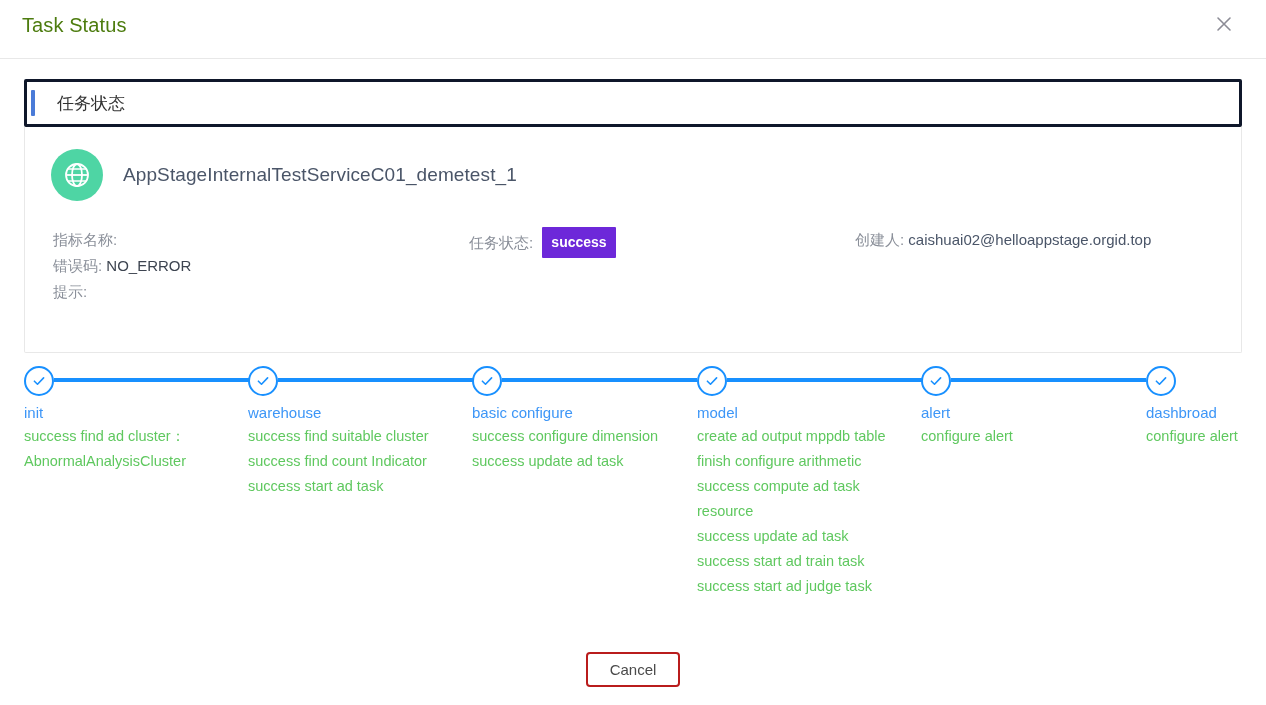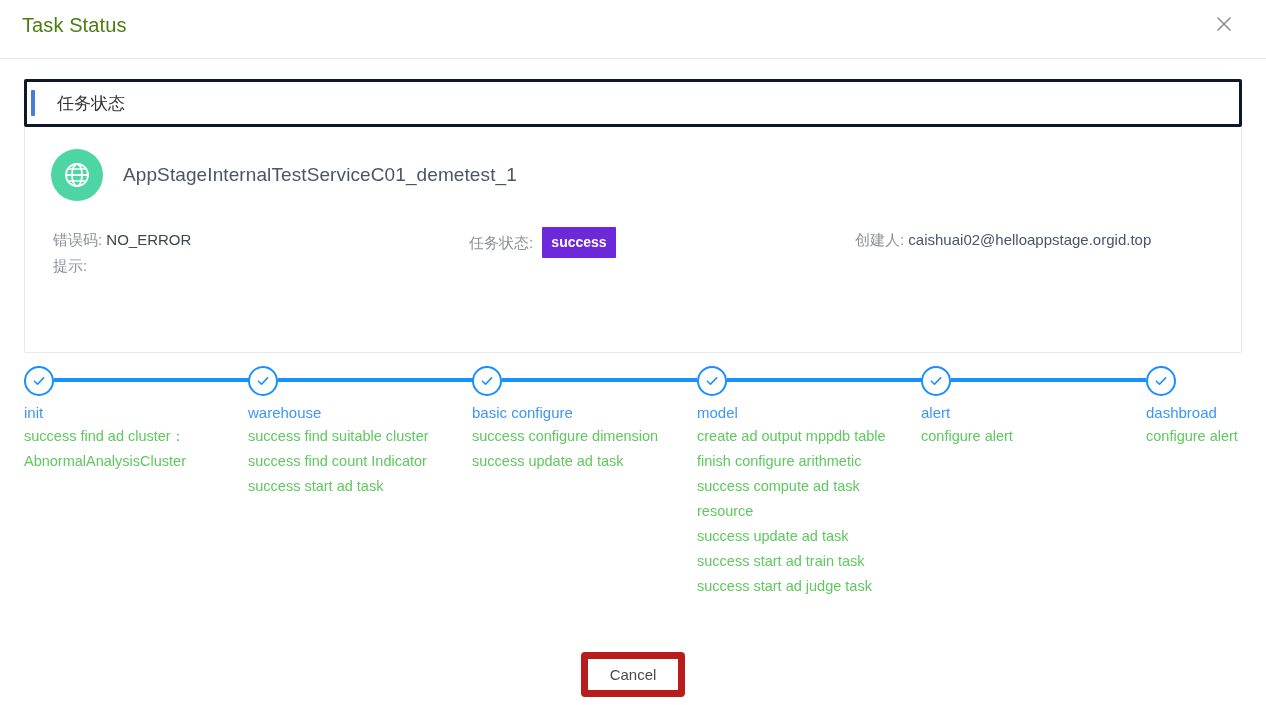--- a/index.html
+++ b/index.html
@@ -171,21 +171,21 @@
     top: 652px;
     text-align: center;
   }
   .cancel-btn {
     display: inline-block;
     min-width: 88px;
     padding: 7px 22px;
     font-size: 15px;
     color: #4a4a4a;
     background: #ffffff;
-    border: 7px solid #b91c1c;
+    border: 2px solid #b91c1c;
     border-radius: 4px;
     cursor: pointer;
     font-family: "Liberation Sans", sans-serif;
   }
 </style>
 </head>
 <body>
 
 <div class="modal-header">
   <div class="modal-title">Task Status</div>
@@ -215,20 +215,24 @@
           <line x1="6.2" y1="21" x2="23.8" y2="21" stroke="#ffffff" stroke-width="1.5"></line>
         </svg>
       </div>
       <div class="svc-name">AppStageInternalTestServiceC01_demetest_1</div>
     </div>
 
     <div class="detail-grid">
 
       <div class="detail-col-left">
         <div class="detail-line">
+          <span>指标名称:</span>
+          <span class="val"></span>
+        </div>
+        <div class="detail-line">
           <span>错误码:</span>
           <span class="val">NO_ERROR</span>
         </div>
         <div class="detail-line">
           <span>提示:</span>
           <span class="val"></span>
         </div>
       </div>
 
       <div class="detail-col-mid">

